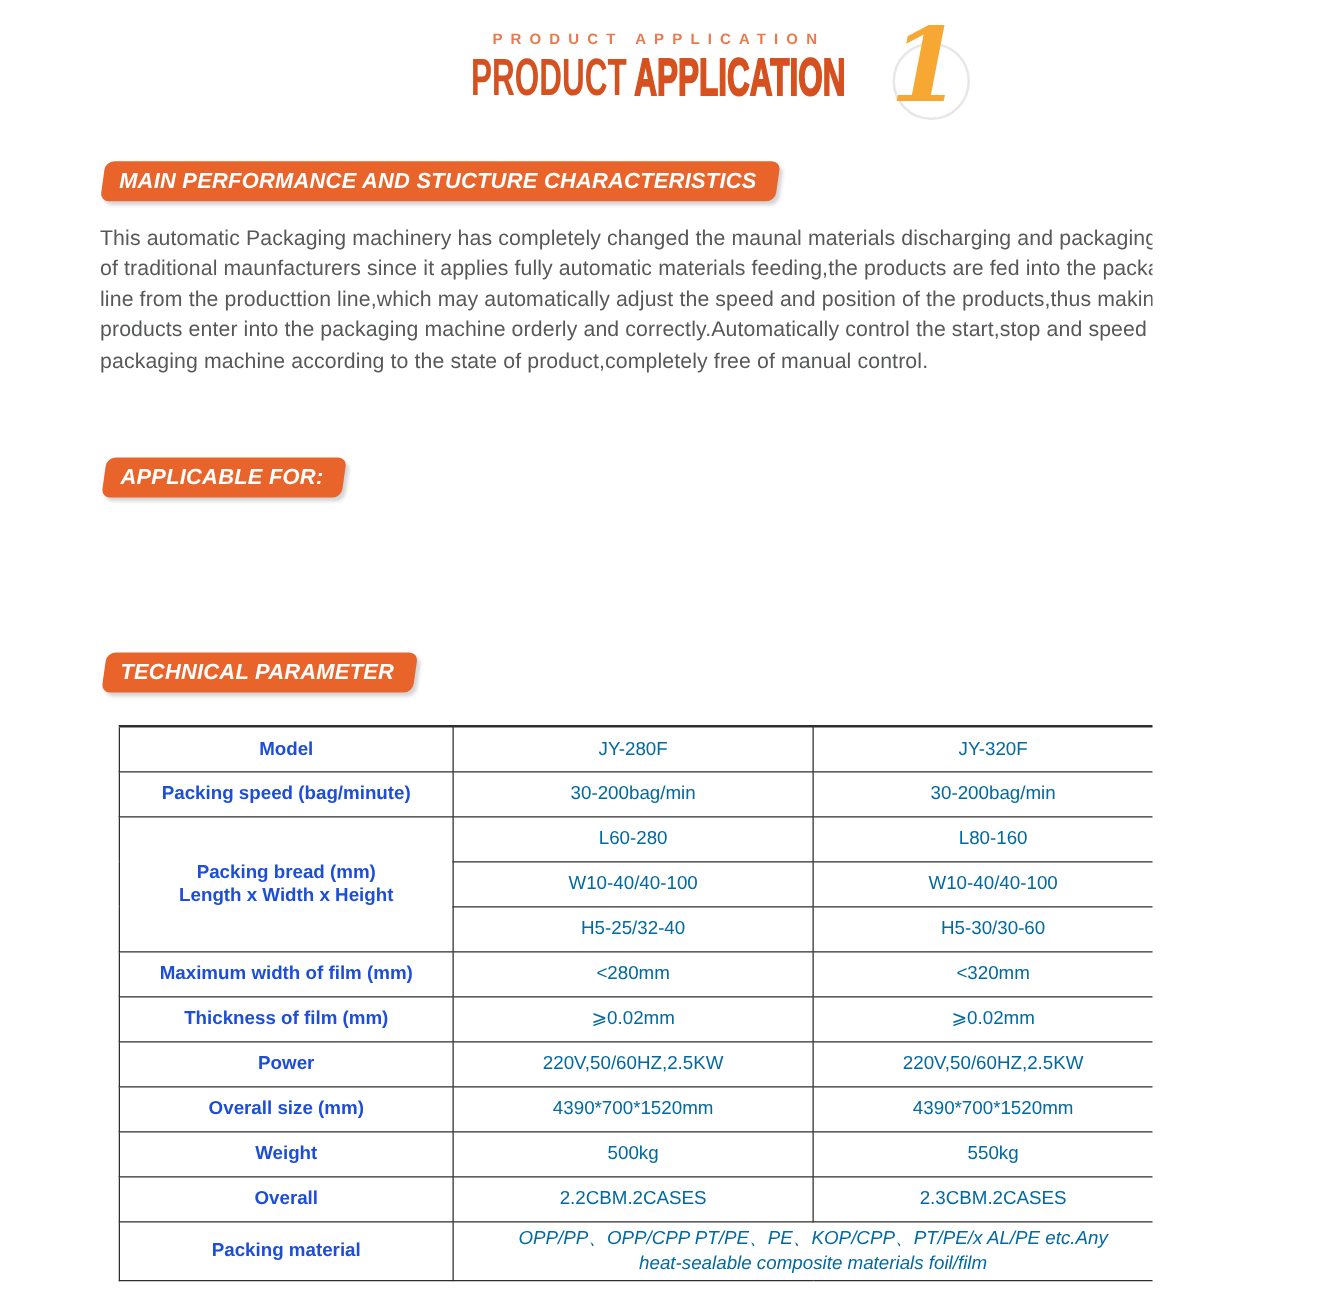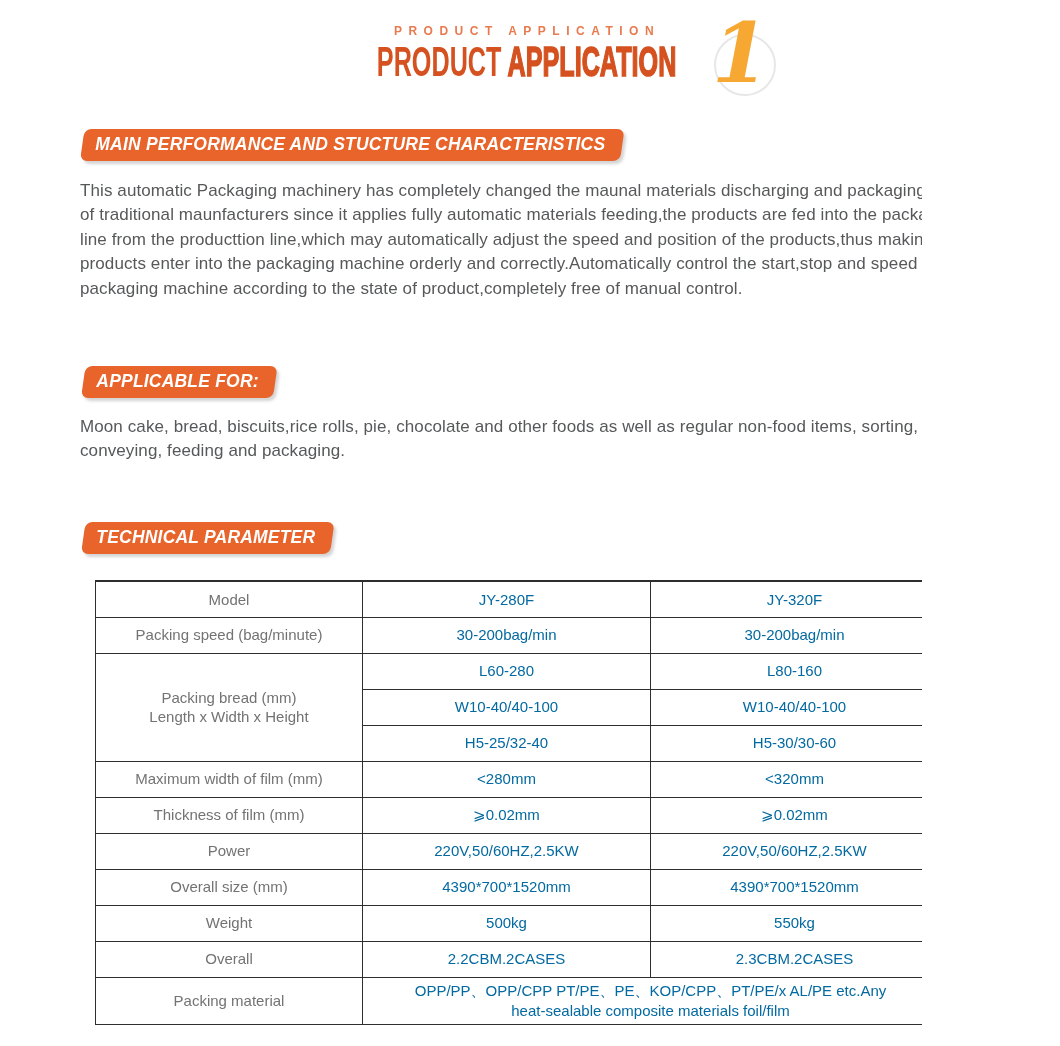--- a/index.html
+++ b/index.html
@@ -52,23 +52,23 @@
   
   .spec-table {
     position:absolute; left:95px; top:580px;
     border-collapse:collapse; table-layout:fixed; width:843px;
     border:1px solid #2e2e2e; border-top-width:2px;
   }
   .spec-table td {
     border:1px solid #2e2e2e; text-align:center; vertical-align:middle;
     height:36px; font-size:15px; color:#0369a1; padding:2px 8px; line-height:1.3;
   }
-  .spec-table td.lbl { font-weight:normal; color:#737373; }
+  .spec-table td.lbl { font-weight:bold; color:#1d4ed8; }
   .spec-table tr.tall td { height:47px; }
-  .spec-table td.material-val { padding:2px 34px; }
+  .spec-table td.material-val { padding:2px 34px;font-style:italic; }
 </style>
 </head>
 <body>
 
 <div class="page">
 
   <div class="eyebrow">PRODUCT APPLICATION</div>
   <div class="title-row">
     <span class="title-scale"><span>PRODUCT</span><span class="title-word2">APPLICATION</span></span>
   </div>
@@ -76,21 +76,20 @@
   <div class="num-one">1</div>
 
   <div class="banner" style="left:80px; top:129px;">
     <span class="banner-text">MAIN PERFORMANCE AND STUCTURE CHARACTERISTICS</span>
   </div>
   <div class="para" style="top:179px;">This automatic Packaging machinery has completely changed the maunal materials discharging and packaging mode of traditional maunfacturers since it applies fully automatic materials feeding,the products are fed into the packaging line from the producttion line,which may automatically adjust the speed and position of the products,thus making the products enter into the packaging machine orderly and correctly.Automatically control the start,stop and speed of the packaging machine according to the state of product,completely free of manual control.</div>
 
   <div class="banner" style="left:81px; top:366px;">
     <span class="banner-text">APPLICABLE FOR:</span>
   </div>
-  <div class="para" style="top:415px;">Moon cake, bread, biscuits,rice rolls, pie, chocolate and other foods as well as regular non-food items, sorting, conveying, feeding and packaging.</div>
 
   <div class="banner" style="left:81px; top:522px;">
     <span class="banner-text">TECHNICAL PARAMETER</span>
   </div>
 
   <table class="spec-table">
     <colgroup>
         <col style="width:267px">
         <col style="width:288px">
         <col style="width:288px">

